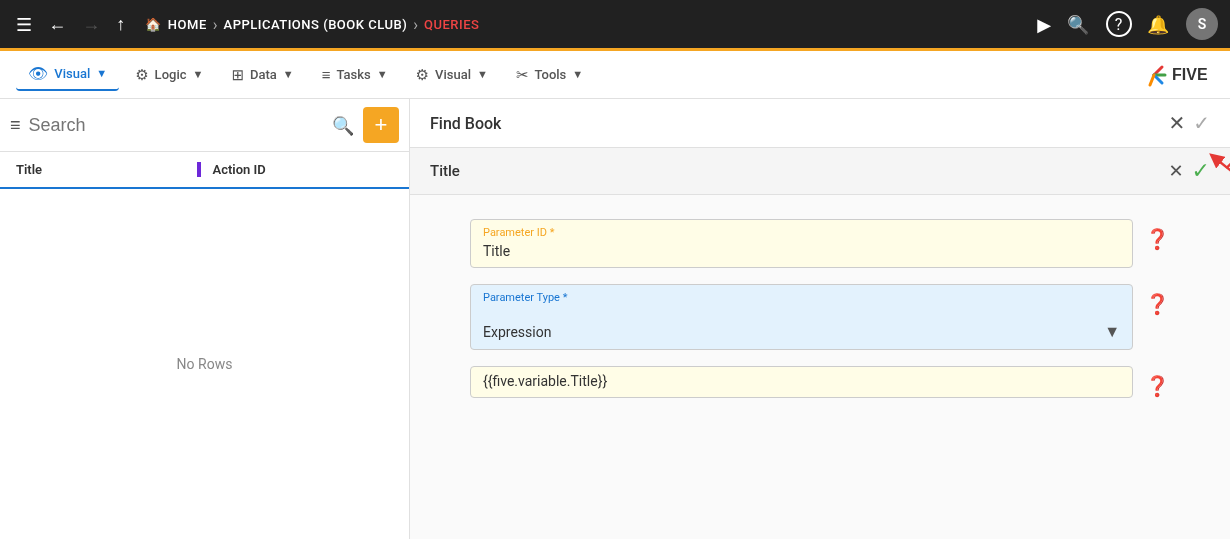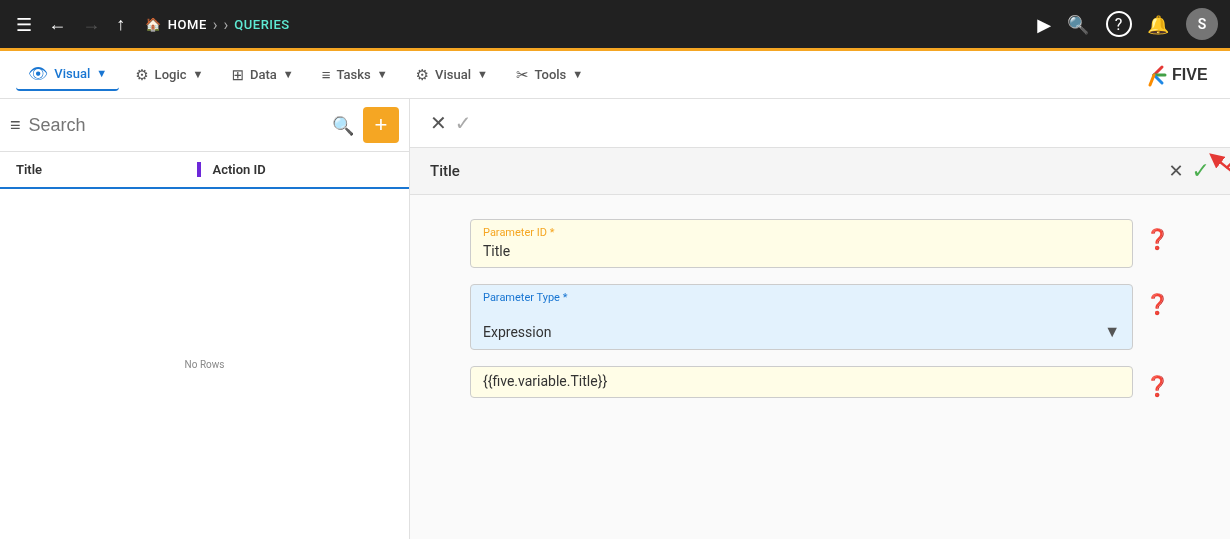--- a/index.html
+++ b/index.html
@@ -33,21 +33,21 @@
     .breadcrumb-sep { color: #aaa; font-size: 16px; }
     .breadcrumb-item {
       color: #fff;
       font-size: 13px;
       font-weight: 500;
       letter-spacing: 0.5px;
       display: flex;
       align-items: center;
       gap: 6px;
     }
-    .breadcrumb-item.active { color: #5eead4; }
+    .breadcrumb-item.active { color: #ef4444; }
     .top-nav-right {
       display: flex;
       align-items: center;
       gap: 16px;
       margin-left: auto;
     }
     .nav-icon-btn {
       color: #fff;
       font-size: 18px;
       cursor: pointer;
@@ -182,21 +182,21 @@
       border-left: 4px solid #6d28d9;
       padding-left: 12px;
     }
 
     .sidebar-content {
       flex: 1;
       display: flex;
       align-items: center;
       justify-content: center;
       color: #888;
-      font-size: 10px;
+      font-size: 14px;
     }
 
     
     .right-panel {
       flex: 1;
       display: flex;
       flex-direction: column;
       background: #fafafa;
     }
 
@@ -337,20 +337,21 @@
 
 <div class="top-nav">
   <span class="top-nav-icon">☰</span>
   <span class="top-nav-icon">←</span>
   <span class="top-nav-icon" style="color:#555">→</span>
   <span class="top-nav-icon">↑</span>
   <div class="breadcrumb">
     <span class="breadcrumb-item">🏠</span>
     <span class="breadcrumb-item">HOME</span>
     <span class="breadcrumb-sep">›</span>
+    <span class="breadcrumb-item">APPLICATIONS (BOOK CLUB)</span>
     <span class="breadcrumb-sep">›</span>
     <span class="breadcrumb-item active">QUERIES</span>
   </div>
   <div class="top-nav-right">
     <span class="nav-icon-btn">▶</span>
     <span class="nav-icon-btn">🔍</span>
     <span class="nav-icon-btn" style="font-size:16px;border:2px solid #fff;border-radius:50%;width:26px;height:26px;display:flex;align-items:center;justify-content:center;">?</span>
     <span class="nav-icon-btn">🔔</span>
     <span class="avatar">S</span>
   </div>
@@ -423,20 +424,21 @@
     </div>
 
     <div class="sidebar-content">
       <span>No Rows</span>
     </div>
   </div>
 
   <div class="right-panel">
 
     <div class="panel-header">
+      <span class="panel-title">Find Book</span>
       <div class="panel-actions">
         <button class="panel-action-btn">✕</button>
         <button class="panel-action-btn" style="color:#aaa;">✓</button>
       </div>
     </div>
 
     <div class="sub-panel">
       <span class="sub-panel-title">Title</span>
       <div class="sub-panel-actions">
         <button class="sub-panel-action-btn">✕</button>

